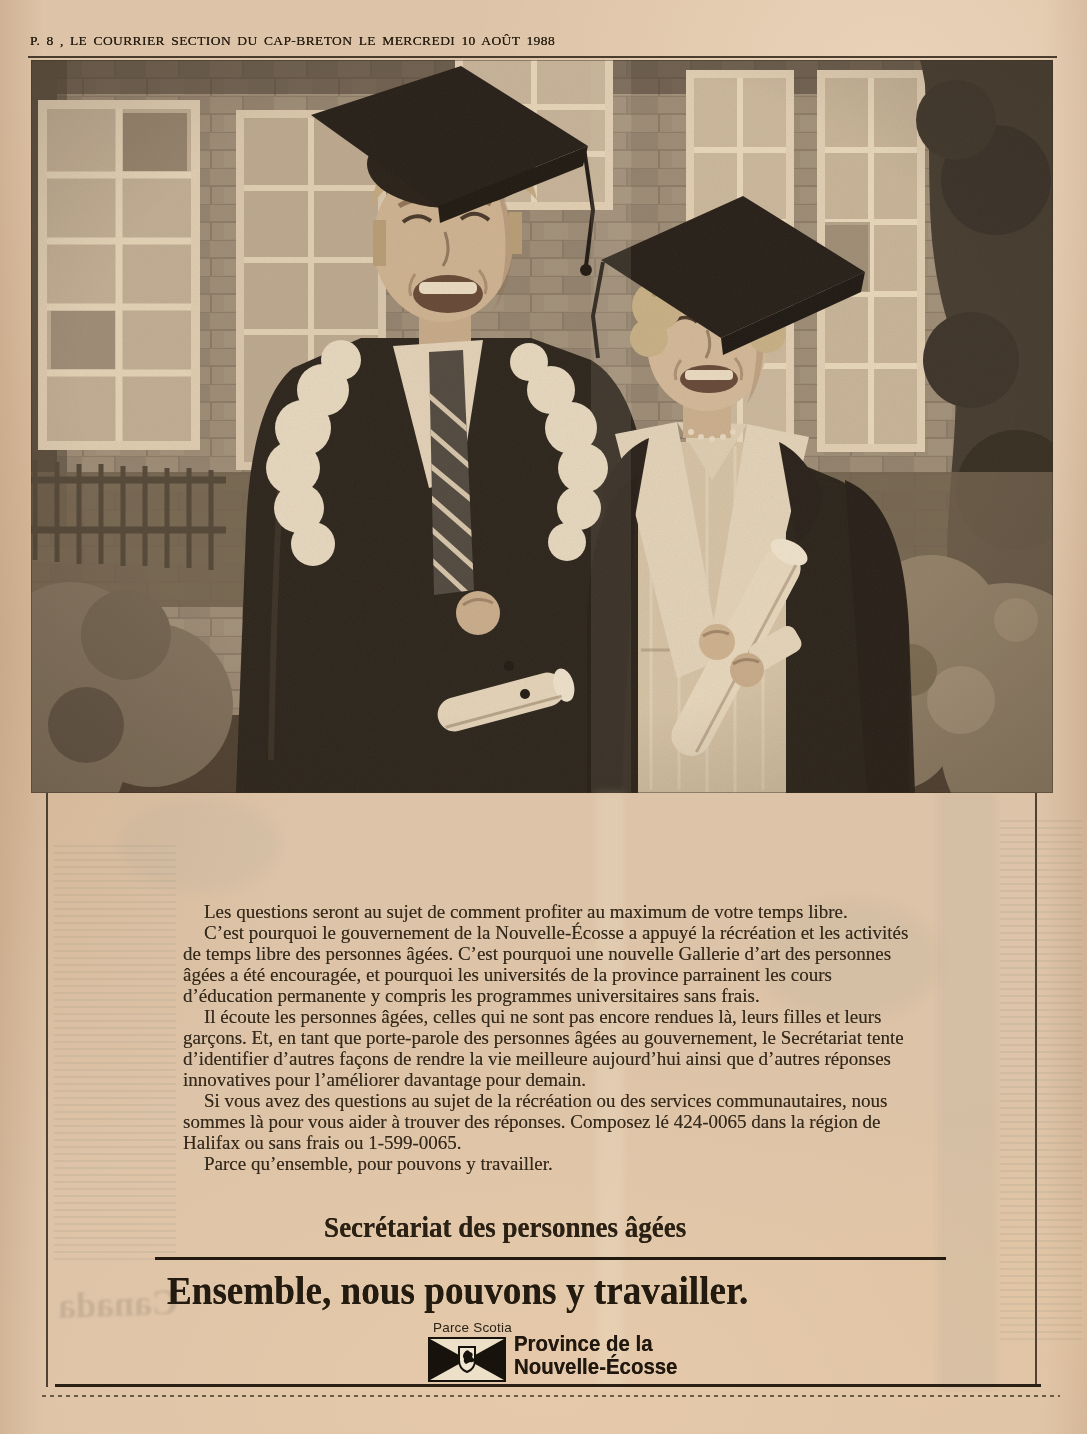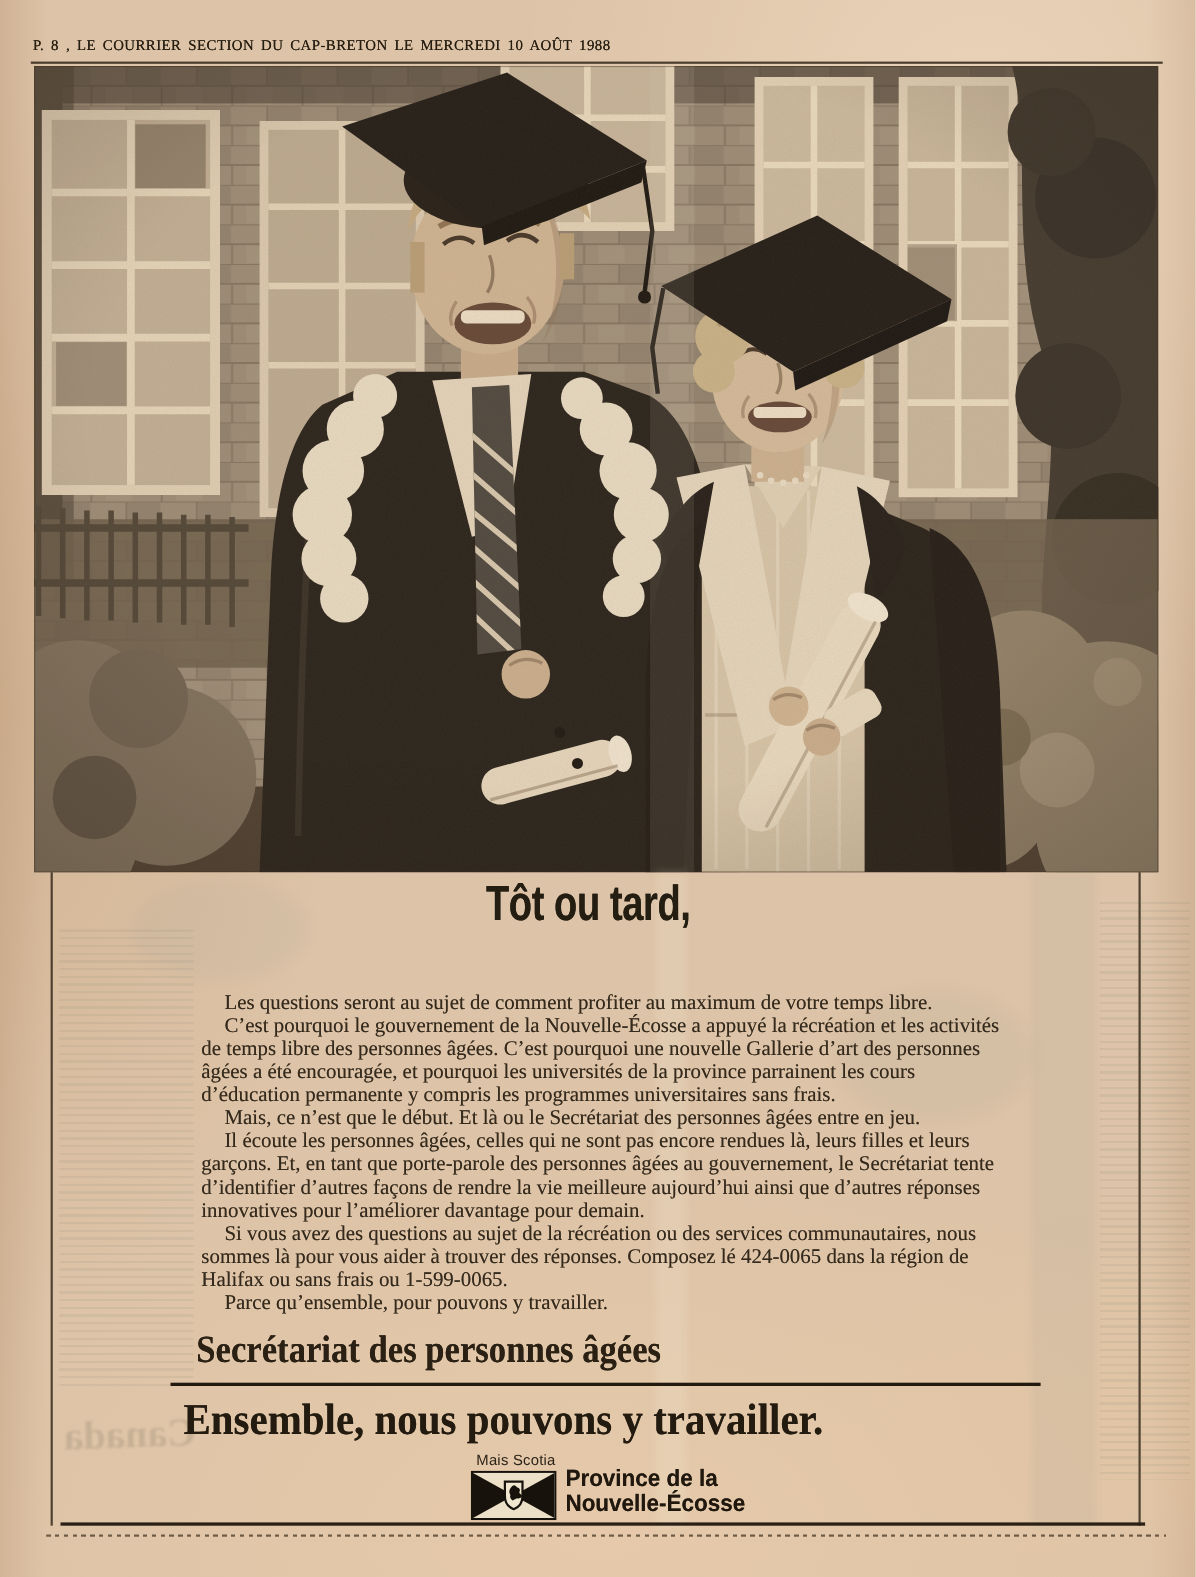--- a/index.html
+++ b/index.html
@@ -32,22 +32,22 @@
   .headline{left:155px; top:795px; width:760px; text-align:center;
     font-family:"Liberation Sans", sans-serif; font-weight:bold; color:#241d12; line-height:51px;}
   .headline .ln{display:block; font-size:45px; white-space:nowrap;}
   .headline .sq{display:inline-block; transform:scaleX(.77); transform-origin:center;
     text-shadow:0 0 .6px rgba(36,29,18,.85); letter-spacing:-.5px;}
   
   .bodytxt{left:183px; top:901px; width:742px; font-size:19px; line-height:21px;
     color:#33291c; text-shadow:0 0 .4px rgba(60,46,28,.55);}
   .bodytxt p{margin:0; text-indent:21px;}
   
-  .subhead{left:155px; top:1206px; width:700px; font-weight:bold;
-    font-size:35px; color:#2a2013; line-height:42px;}
+  .subhead{left:155px; top:1206px; width:700px; text-align:center; font-weight:bold;
+    font-size:30px; color:#2a2013; line-height:42px;}
   .subhead .sq{display:inline-block; transform:scaleX(.9); transform-origin:center;
     text-shadow:0 0 .5px rgba(42,32,19,.8);}
   .divrule{left:155px; top:1257px; width:791px; height:3px; background:#221a0f;}
   
   .slogan{left:145px; top:1268px; width:810px; text-align:left; font-weight:bold;
     font-size:40px; color:#231b0f; line-height:46px;}
   .slogan .sq{display:inline-block; transform:scaleX(.93); transform-origin:center;
     text-shadow:0 0 .5px rgba(35,27,15,.8);}
   
   .ns-label{left:433px; top:1320px; font-family:"Liberation Sans", sans-serif;
@@ -300,41 +300,39 @@
 
   <div class="abs ghost-lines" style="left:54px;top:845px;width:122px;height:415px;"></div>
   <div class="abs ghost-lines" style="left:1000px;top:820px;width:82px;height:525px;"></div>
   <div class="abs ghost-blob" style="left:760px;top:900px;width:180px;height:120px;background:rgba(150,160,140,.10);"></div>
   <div class="abs ghost-blob" style="left:120px;top:800px;width:160px;height:90px;background:rgba(150,160,145,.10);"></div>
   <div class="abs graystrip" style="left:938px;top:793px;width:58px;height:595px;"></div>
   <div class="abs streak" style="left:596px;top:793px;width:28px;height:595px;"></div>
   <div class="abs ghost-canada">Canada</div>
 
   <div class="abs headline">
-    <span class="ln"><span class="sq">Tôt ou tard,</span></span>
   </div>
 
   <div class="abs bodytxt">
     <p>Les questions seront au sujet de comment profiter au maximum de votre temps libre.</p>
     <p>C’est pourquoi le gouvernement de la Nouvelle-Écosse a appuyé la récréation et les activités de temps libre des personnes âgées. C’est pourquoi une nouvelle Gallerie d’art des personnes âgées a été encouragée, et pourquoi les universités de la province parrainent les cours d’éducation permanente y compris les programmes universitaires sans frais.</p>
-    <p>Mais, ce n’est que le début. Et là ou le Secrétariat des personnes âgées entre en jeu.</p>
     <p>Il écoute les personnes âgées, celles qui ne sont pas encore rendues là, leurs filles et leurs garçons. Et, en tant que porte-parole des personnes âgées au gouvernement, le Secrétariat tente d’identifier d’autres façons de rendre la vie meilleure aujourd’hui ainsi que d’autres réponses innovatives pour l’améliorer davantage pour demain.</p>
     <p>Si vous avez des questions au sujet de la récréation ou des services communautaires, nous sommes là pour vous aider à trouver des réponses. Composez lé 424-0065 dans la région de Halifax ou sans frais ou 1-599-0065.</p>
     <p>Parce qu’ensemble, pour pouvons y travailler.</p>
   </div>
 
   <div class="abs subhead">
     <span class="sq">Secrétariat des personnes âgées</span>
   </div>
   <div class="abs divrule"></div>
   <div class="abs slogan">
     <span class="sq">Ensemble, nous pouvons y travailler.</span>
   </div>
 
-  <div class="abs ns-label">Mais Scotia</div>
+  <div class="abs ns-label">Parce Scotia</div>
   <div class="abs ns-flag">
     <svg width="78" height="45" viewBox="0 0 78 45">
       <rect x="1" y="1" width="76" height="43" fill="#ece0c8" stroke="#17120c" stroke-width="2"></rect>
       <polygon points="2,2 39,22.5 2,43" fill="#17120c"></polygon>
       <polygon points="76,2 39,22.5 76,43" fill="#17120c"></polygon>
       <path d="M31 10 h16 v13 q0 9 -8 12 q-8 -3 -8 -12 Z" fill="#f1e6cf" stroke="#17120c" stroke-width="2"></path>
       <path d="M36 16 q3 -5 6 -1 q4 1 2 5 l3 3 q-2 3 -5 2 l-4 2 q-3 -2 -2 -5 q-2 -3 0 -6 Z" fill="#17120c"></path>
     </svg>
   </div>
   <div class="abs prov">

